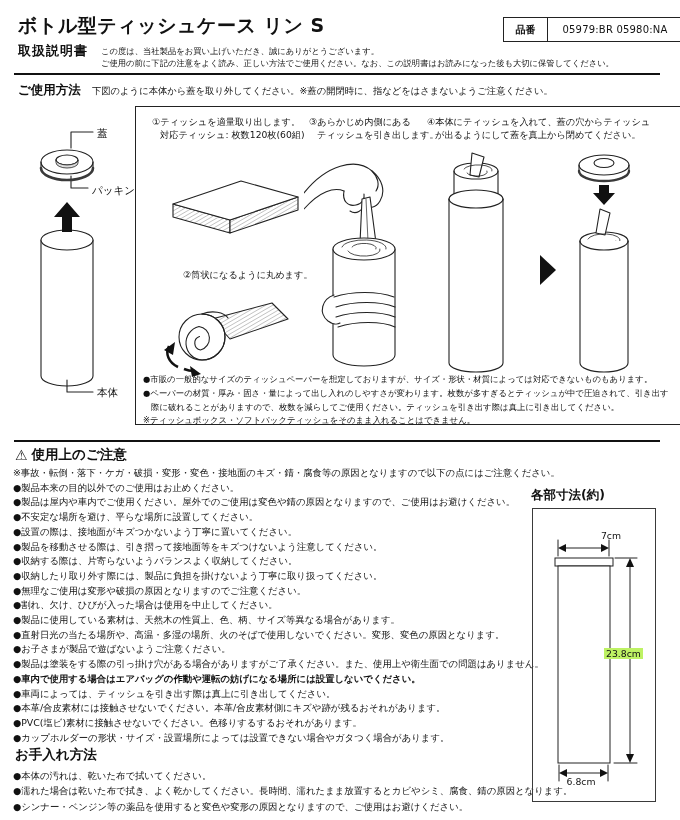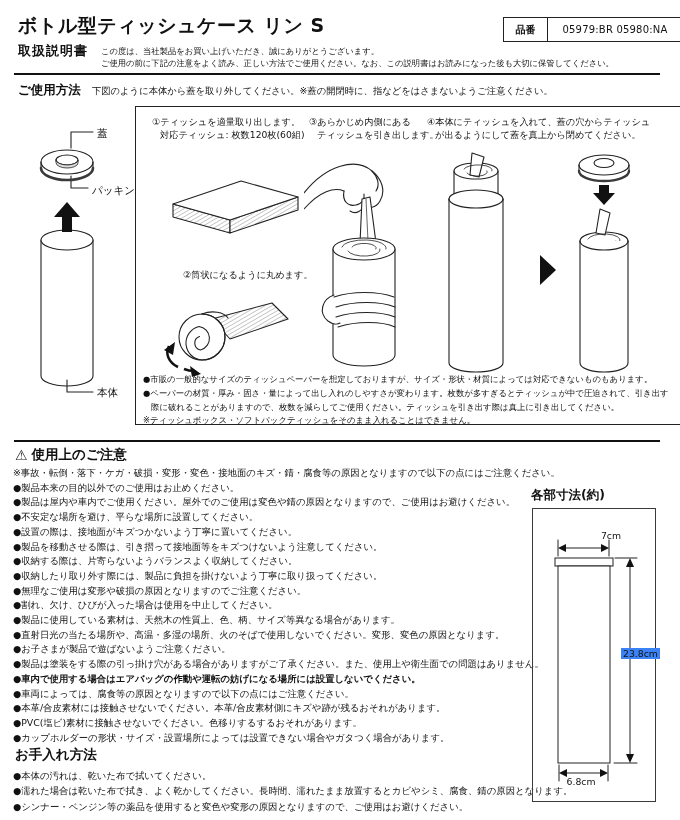--- a/index.html
+++ b/index.html
@@ -26,21 +26,21 @@
   .cautions-heading-row { left:15px; top:446px; font-size:13.5px; font-weight:700; display:flex; align-items:center; gap:4px; }
   .warn-glyph { font-size:14px; }
   .caution-list { left:13px; top:466px; font-size:9.4px; line-height:14.7px; font-weight:500; }
   .caution-list .strong { font-weight:700; }
   .care-heading { left:15px; top:746px; font-size:13.5px; font-weight:700; }
   .care-list { left:13px; top:768px; font-size:9.4px; line-height:15.4px; font-weight:500; }
   .dim-heading { left:531px; top:487px; font-size:12.5px; font-weight:700; }
   .dim-box { left:532px; top:508px; width:124px; height:294px; border:1.5px solid #3a3a3a; }
   .dim-label { position:absolute; font-size:9.3px; font-weight:500; }
   .dim-top { left:12px; top:21px; width:76px; text-align:right; }
-  .dim-height { left:88px; top:139px; background:#3b82f6; padding:0 2px; }
+  .dim-height { left:71px; top:139px; background:#bef264; padding:0 2px; }
   .dim-bottom { left:10px; top:267px; width:76px; text-align:center; }
   svg { display:block; }
 </style>
 </head>
 <body>
 
 <div class="abs page-title">ボトル型ティッシュケース リン S</div>
 
 <div class="abs part-box">
   <div class="lbl">品番</div>
@@ -187,21 +187,21 @@
   <div>●製品を移動させる際は、引き摺って接地面等をキズつけないよう注意してください。</div>
   <div>●収納する際は、片寄らないようバランスよく収納してください。</div>
   <div>●収納したり取り外す際には、製品に負担を掛けないよう丁寧に取り扱ってください。</div>
   <div>●無理なご使用は変形や破損の原因となりますのでご注意ください。</div>
   <div>●割れ、欠け、ひびが入った場合は使用を中止してください。</div>
   <div>●製品に使用している素材は、天然木の性質上、色、柄、サイズ等異なる場合があります。</div>
   <div>●直射日光の当たる場所や、高温・多湿の場所、火のそばで使用しないでください。変形、変色の原因となります。</div>
   <div>●お子さまが製品で遊ばないようご注意ください。</div>
   <div>●製品は塗装をする際の引っ掛け穴がある場合がありますがご了承ください。また、使用上や衛生面での問題はありません。</div>
   <div class="strong">●車内で使用する場合はエアバッグの作動や運転の妨げになる場所には設置しないでください。</div>
-  <div>●車両によっては、腐食等の原因となりますので以下の点にはご注意ください。</div>
+  <div>●車両によっては、ティッシュを引き出す際は真上に引き出してください。</div>
   <div>●本革/合皮素材には接触させないでください。本革/合皮素材側にキズや跡が残るおそれがあります。</div>
   <div>●PVC(塩ビ)素材に接触させないでください。色移りするするおそれがあります。</div>
   <div>●カップホルダーの形状・サイズ・設置場所によっては設置できない場合やガタつく場合があります。</div>
 </div>
 
 <div class="abs care-heading">お手入れ方法</div>
 <div class="abs care-list">
   <div>●本体の汚れは、乾いた布で拭いてください。</div>
   <div>●濡れた場合は乾いた布で拭き、よく乾かしてください。長時間、濡れたまま放置するとカビやシミ、腐食、錆の原因となります。</div>
   <div>●シンナー・ベンジン等の薬品を使用すると変色や変形の原因となりますので、ご使用はお避けください。</div>

